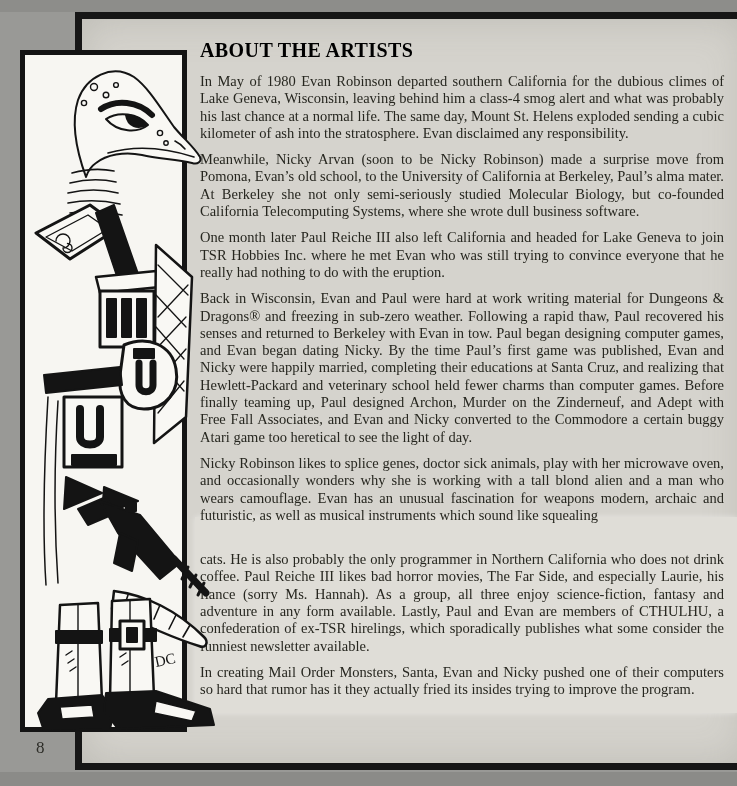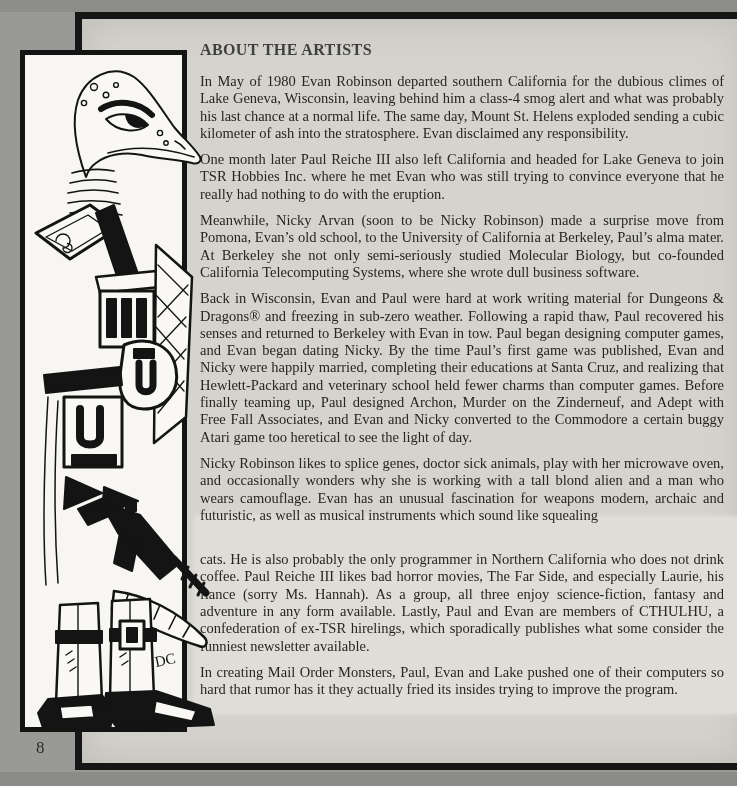--- a/index.html
+++ b/index.html
@@ -21,22 +21,22 @@
   }
   
   .scan-patch{
     position:absolute;left:195px;top:517px;width:542px;height:196px;
     background:#dfddd7;box-shadow:0 0 6px rgba(255,255,255,.45);
   }
 
   
   .content{position:absolute;left:200px;top:38px;width:532px;color:#26261f;}
   .content h1{
-    margin:0 0 11px 0;font-size:16px;line-height:24px;font-weight:bold;
-    letter-spacing:.4px;color:#404040;
+    margin:0 0 11px 0;font-size:20px;line-height:24px;font-weight:bold;
+    letter-spacing:.4px;color:#000000;
   }
   .content p{
     margin:0 8px 9px 0;font-size:14.5px;line-height:17.3px;
     text-align:justify;text-justify:inter-word;
   }
   .content p.patch-start{margin-top:27px;}
 
   
   .illo-panel{
     position:absolute;left:20px;top:50px;width:167px;height:682px;
@@ -55,26 +55,26 @@
 
   <div class="top-strip"></div>
   <div class="bottom-strip"></div>
 
   <div class="page-panel"></div>
   <div class="scan-patch"></div>
 
   <div class="content">
     <h1>ABOUT THE ARTISTS</h1>
     <p>In May of 1980 Evan Robinson departed southern California for the dubious climes of Lake Geneva, Wisconsin, leaving behind him a class-4 smog alert and what was probably his last chance at a normal life. The same day, Mount St. Helens exploded sending a cubic kilometer of ash into the stratosphere. Evan disclaimed any responsibility.</p>
+    <p>Meanwhile, Nicky Arvan (soon to be Nicky Robinson) made a surprise move from Pomona, Evan’s old school, to the University of California at Berkeley, Paul’s alma mater. At Berkeley she not only semi-seriously studied Molecular Biology, but co-founded California Telecomputing Systems, where she wrote dull business software.</p>
     <p>One month later Paul Reiche III also left California and headed for Lake Geneva to join TSR Hobbies Inc. where he met Evan who was still trying to convince everyone that he really had nothing to do with the eruption.</p>
-    <p>Meanwhile, Nicky Arvan (soon to be Nicky Robinson) made a surprise move from Pomona, Evan’s old school, to the University of California at Berkeley, Paul’s alma mater. At Berkeley she not only semi-seriously studied Molecular Biology, but co-founded California Telecomputing Systems, where she wrote dull business software.</p>
     <p>Back in Wisconsin, Evan and Paul were hard at work writing material for Dungeons &amp; Dragons® and freezing in sub-zero weather. Following a rapid thaw, Paul recovered his senses and returned to Berkeley with Evan in tow. Paul began designing computer games, and Evan began dating Nicky. By the time Paul’s first game was published, Evan and Nicky were happily married, completing their educations at Santa Cruz, and realizing that Hewlett-Packard and veterinary school held fewer charms than computer games. Before finally teaming up, Paul designed Archon, Murder on the Zinderneuf, and Adept with Free Fall Associates, and Evan and Nicky converted to the Commodore a certain buggy Atari game too heretical to see the light of day.</p>
     <p>Nicky Robinson likes to splice genes, doctor sick animals, play with her microwave oven, and occasionally wonders why she is working with a tall blond alien and a man who wears camouflage. Evan has an unusual fascination for weapons modern, archaic and futuristic, as well as musical instruments which sound like squealing</p>
     <p class="patch-start">cats. He is also probably the only programmer in Northern California who does not drink coffee. Paul Reiche III likes bad horror movies, The Far Side, and especially Laurie, his fiance (sorry Ms. Hannah). As a group, all three enjoy science-fiction, fantasy and adventure in any form available. Lastly, Paul and Evan are members of CTHULHU, a confederation of ex-TSR hirelings, which sporadically publishes what some consider the funniest newsletter available.</p>
-    <p>In creating Mail Order Monsters, Paul, Evan and Lake pushed one of their computers so hard that rumor has it they actually fried its insides trying to improve the program.</p>
+    <p>In creating Mail Order Monsters, Santa, Evan and Nicky pushed one of their computers so hard that rumor has it they actually fried its insides trying to improve the program.</p>
   </div>
 
   <div class="illo-panel"></div>
 
   <svg class="illo-svg" viewBox="0 0 230 700" fill="none" stroke="#141414" stroke-width="2" stroke-linecap="round" stroke-linejoin="round">
 
     <path d="M78,132 C70,110 62,80 70,55 C78,32 104,18 126,32 C140,42 152,62 166,82 C176,94 186,102 192,112 C194,116 190,120 184,118 C168,114 150,114 134,110 C116,106 98,110 88,118 C82,122 80,126 78,132 Z" fill="#f9f8f4"></path>
     <path d="M100,108 C128,100 158,103 186,112" stroke-width="1.6"></path>
     <path d="M167,96 q6,3 10,8" stroke-width="1.6"></path>
 

